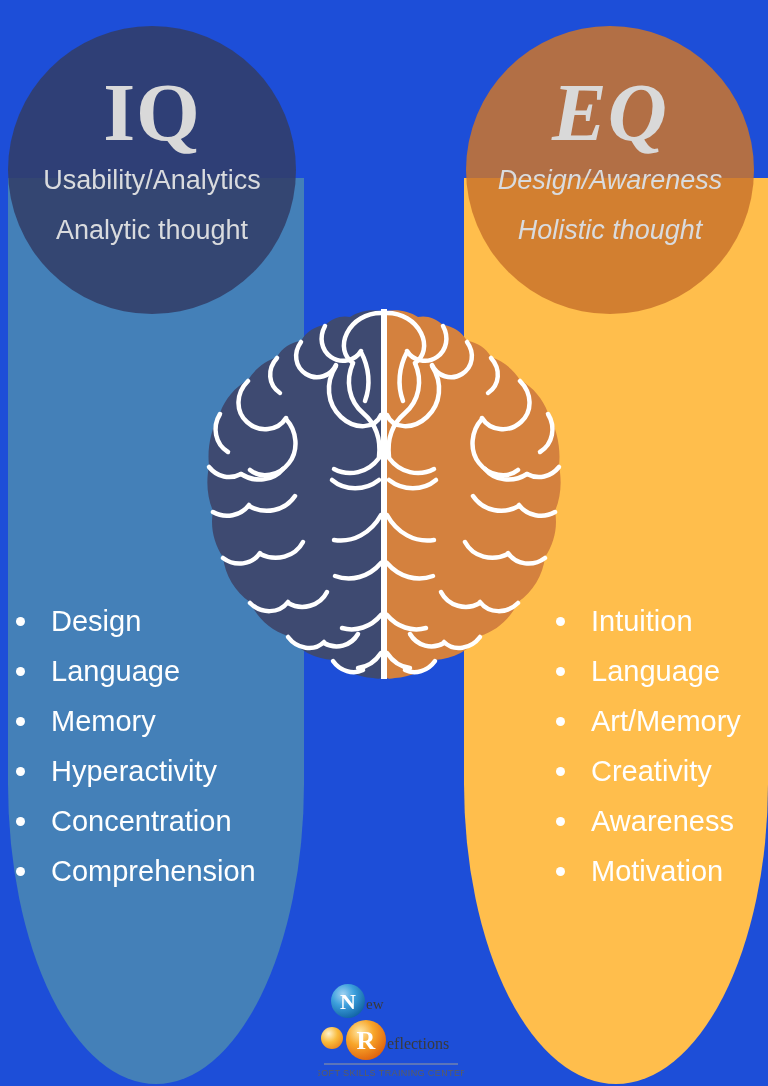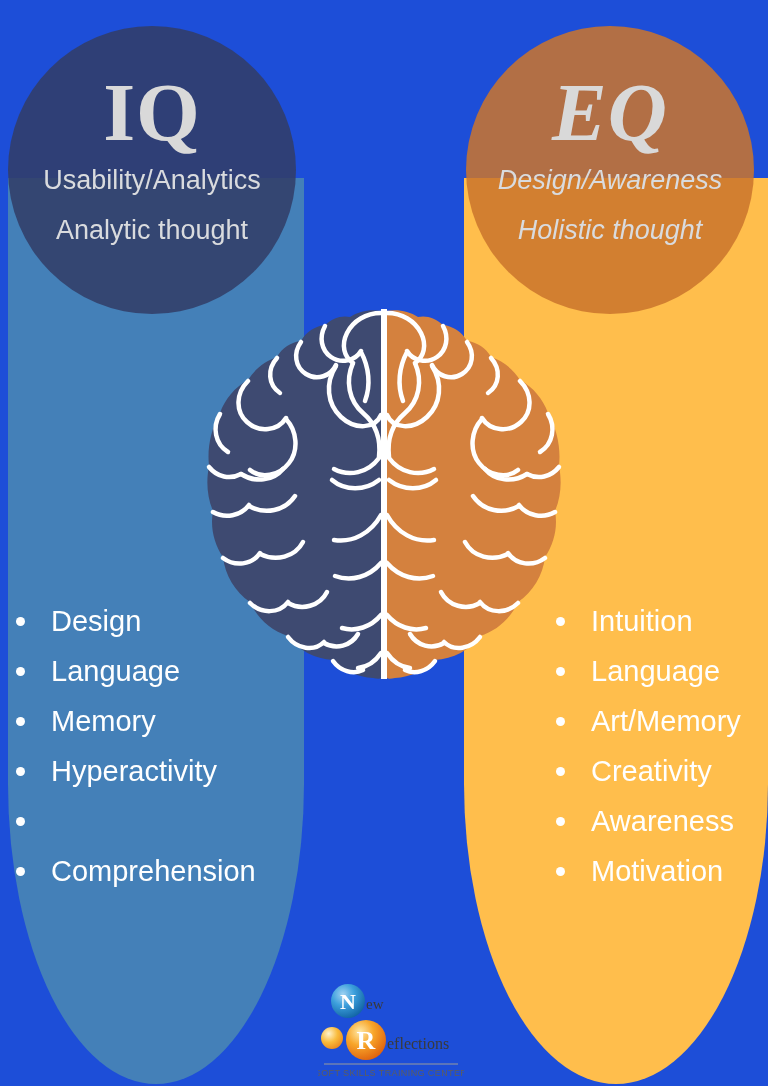--- a/index.html
+++ b/index.html
@@ -187,20 +187,21 @@
     <li>
         <span class="dot"></span>
         <span>Memory</span>
       </li>
     <li>
         <span class="dot"></span>
         <span>Hyperactivity</span>
       </li>
     <li>
         <span class="dot"></span>
+        <span>Concentration</span>
       </li>
     <li>
         <span class="dot"></span>
         <span>Comprehension</span>
       </li>
   </ul>
 
   <ul class="bullets bullets-right">
     <li>
         <span class="dot"></span>

